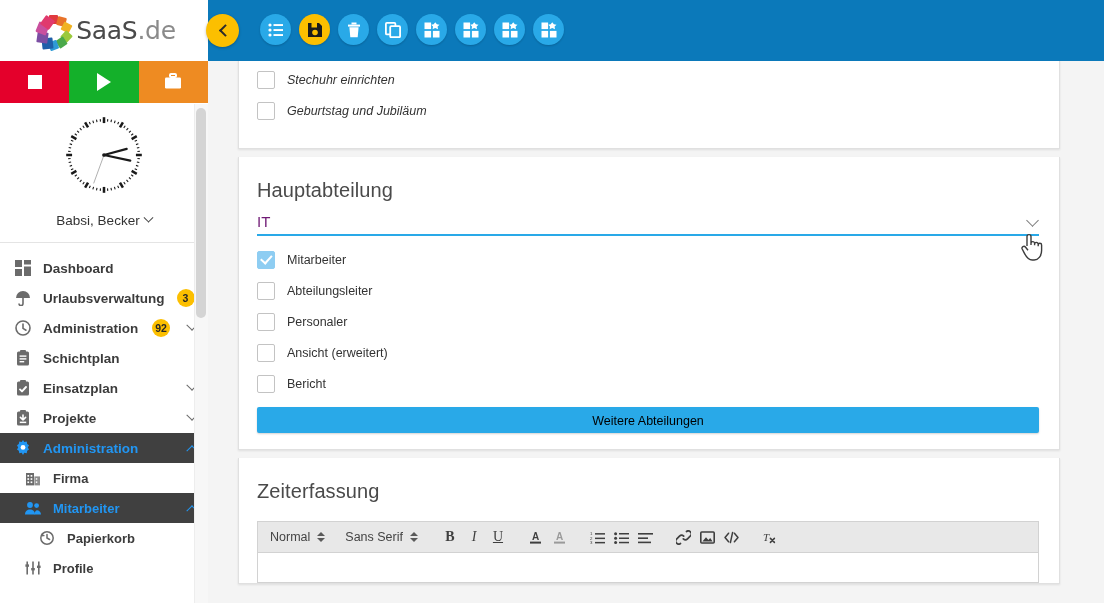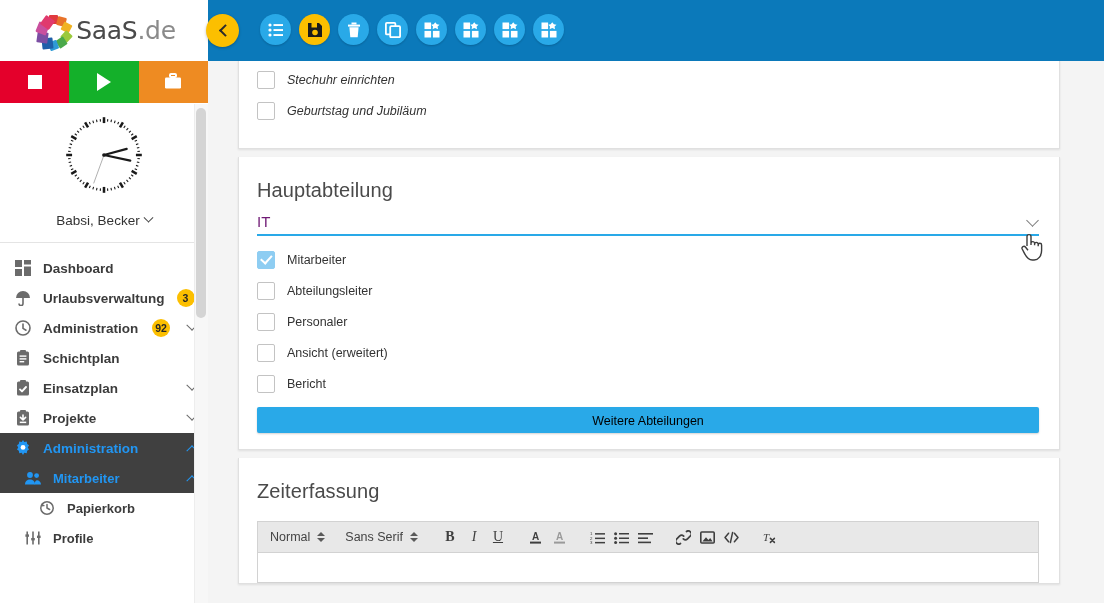--- a/index.html
+++ b/index.html
@@ -404,20 +404,37 @@
         <div class="nav-item active">
           <span class="nav-icon">
             <svg width="16" height="16" viewBox="0 0 16 16">
               <path d="M8 0l1.3 2.1 2.4-.5.5 2.4L14 5.3l-1.2 2.1L14 9.5l-1.8 1.3-.5 2.4-2.4-.5L8 15l-1.3-2.3-2.4.5-.5-2.4L2 9.5l1.2-2.1L2 5.3l1.8-1.3.5-2.4 2.4.5z" fill="#2196f3"></path>
               <circle cx="8" cy="7.4" r="2.4" fill="#fff"></circle>
             </svg>
           </span>
           <span class="nav-label">Administration</span>
           <span class="caret up"></span>
         </div>
+        <div class="nav-item sub">
+          <span class="nav-icon">
+            <svg width="16" height="16" viewBox="0 0 16 16">
+              <rect x="1" y="3" width="8" height="12.4" fill="#6b6b6b"></rect>
+              <rect x="9.4" y="6.4" width="5.6" height="9" fill="#8e8e8e"></rect>
+              <rect x="2.4" y="5" width="1.7" height="1.7" fill="#fff"></rect>
+              <rect x="5.6" y="5" width="1.7" height="1.7" fill="#fff"></rect>
+              <rect x="2.4" y="8.2" width="1.7" height="1.7" fill="#fff"></rect>
+              <rect x="5.6" y="8.2" width="1.7" height="1.7" fill="#fff"></rect>
+              <rect x="2.4" y="11.4" width="1.7" height="1.7" fill="#fff"></rect>
+              <rect x="5.6" y="11.4" width="1.7" height="1.7" fill="#fff"></rect>
+              <rect x="10.8" y="8.2" width="1.5" height="1.5" fill="#fff"></rect>
+              <rect x="10.8" y="11.4" width="1.5" height="1.5" fill="#fff"></rect>
+            </svg>
+          </span>
+          <span class="nav-label">Firma</span>
+        </div>
         <div class="nav-item active sub">
           <span class="nav-icon">
             <svg width="16" height="16" viewBox="0 0 16 16">
               <circle cx="5" cy="5" r="2.9" fill="#2196f3"></circle>
               <circle cx="11.6" cy="5.6" r="2.4" fill="#2196f3"></circle>
               <path d="M0 14.4c0-3 2.3-4.8 5-4.8s5 1.8 5 4.8z" fill="#2196f3"></path>
               <path d="M9.6 14.4c0-2.4 1-4.2 2.6-4.2S16 12 16 14.4z" fill="#2196f3"></path>
             </svg>
           </span>
           <span class="nav-label">Mitarbeiter</span>

